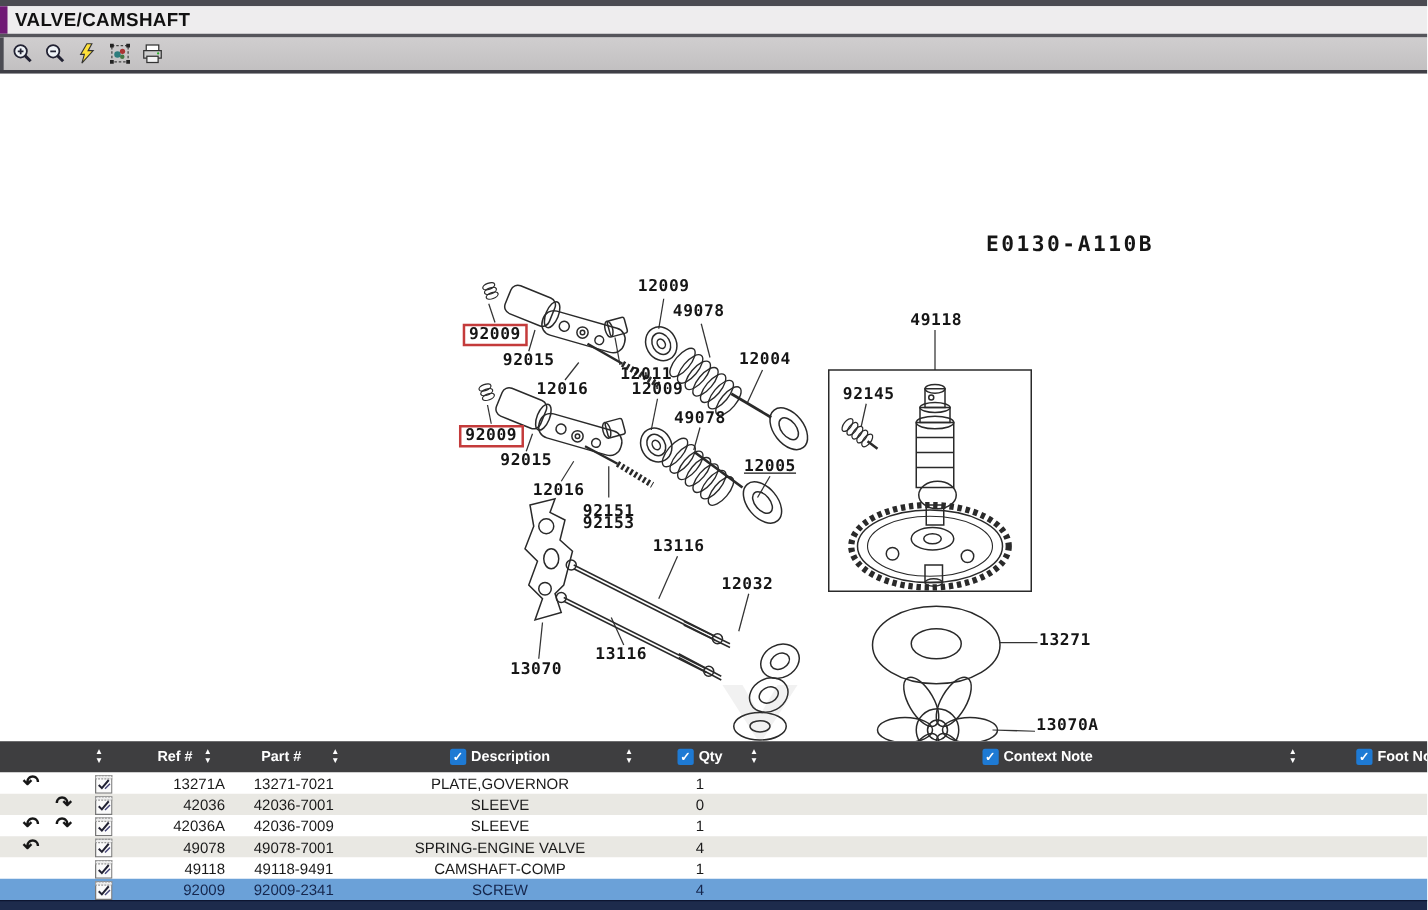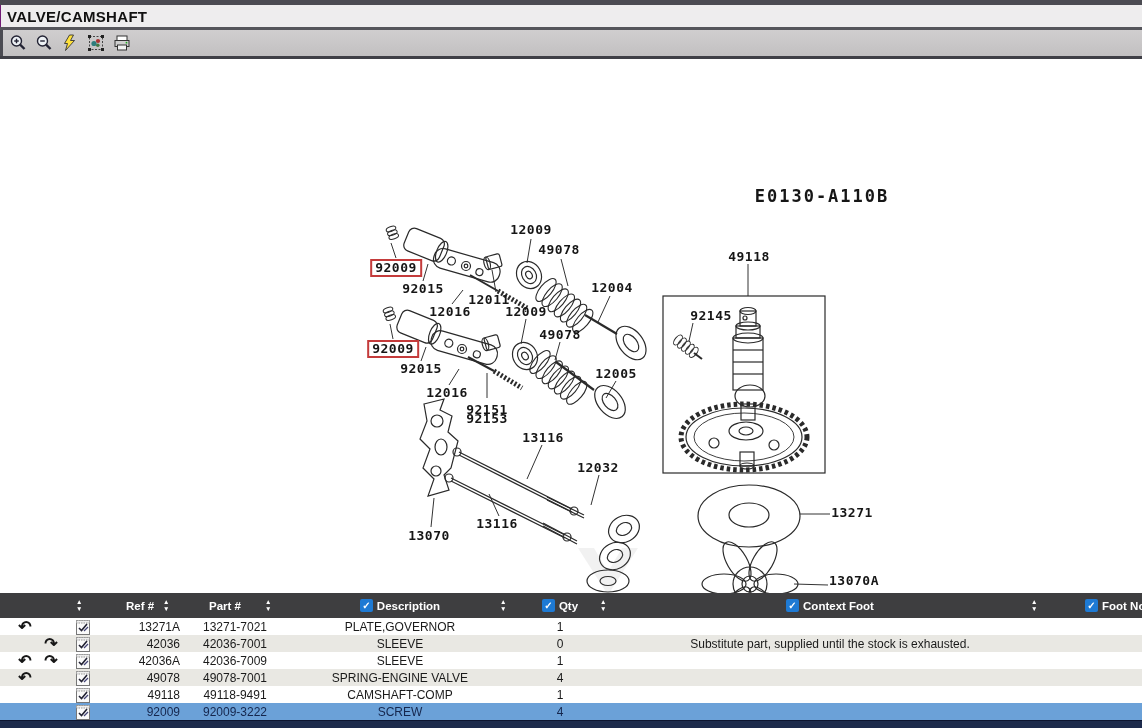--- a/index.html
+++ b/index.html
@@ -2,21 +2,21 @@
 <html><head>
 <meta charset="utf-8">
 <style>
   html,body{margin:0;padding:0;background:#fff;}
   .app{position:relative;width:1142px;height:728px;overflow:hidden;
        font-family:"Liberation Sans",sans-serif;background:#fff;}
 
   
   .topborder{position:absolute;left:0;top:0;width:1142px;height:5px;background:#4b4b52;}
   .titlebar{position:absolute;left:0;top:5px;width:1142px;height:22px;background:#eeedee;
-            border-left:1px solid #701a75;box-sizing:border-box;display:flex;align-items:center;}
+            border-left:6px solid #701a75;box-sizing:border-box;display:flex;align-items:center;}
   .titlebar .t{font-size:15px;font-weight:bold;color:#111;padding-left:6px;letter-spacing:.3px;}
   .sep1{position:absolute;left:0;top:27px;width:1142px;height:3px;background:#55555b;}
   .toolbar{position:absolute;left:0;top:30px;width:1142px;height:26px;
            background:linear-gradient(#d0cecf,#c2c0c1);
            border-left:3px solid #4b4b52;box-sizing:border-box;
            display:flex;align-items:center;gap:6px;padding-left:5px;}
   .sep2{position:absolute;left:0;top:56px;width:1142px;height:3px;background:#3f3f46;}
   .tbtn{width:20px;height:20px;display:flex;align-items:center;justify-content:center;cursor:pointer;}
 
   
@@ -275,35 +275,35 @@
         <ellipse cx="776" cy="584" rx="22" ry="10" transform="rotate(180 750 584)"></ellipse>
         <ellipse cx="776" cy="584" rx="22" ry="10" transform="rotate(240 750 584)"></ellipse>
         <ellipse cx="776" cy="584" rx="22" ry="10" transform="rotate(300 750 584)"></ellipse>
         <circle cx="750" cy="584" r="17"></circle>
           <circle cx="750" cy="584" r="8"></circle>
       </g>
 
       <polygon points="578,548 608,595 638,548 622,548 608,572 594,548" fill="#777" opacity="0.1"></polygon>
     </svg>
     <div id="diagram-labels">
-        <div class="dlabel large" style="left: 822px; top: 130px;">E0130-A110B</div>
+        <div class="dlabel large" style="left: 856px; top: 130px;">E0130-A110B</div>
         <div class="dlabel" style="left: 531px; top: 164px;">12009</div>
         <div class="dlabel" style="left: 559px; top: 184px;">49078</div>
         <div class="dlabel hl" style="left: 396px; top: 200px;">92009</div>
         <div class="dlabel" style="left: 423px; top: 223px;">92015</div>
-        <div class="dlabel" style="left: 489px; top: 234px;">12011</div>
+        <div class="dlabel" style="left: 517px; top: 234px;">12011</div>
         <div class="dlabel" style="left: 450px; top: 246px;">12016</div>
         <div class="dlabel" style="left: 526px; top: 246px;">12009</div>
         <div class="dlabel" style="left: 612px; top: 222px;">12004</div>
         <div class="dlabel" style="left: 749px; top: 191px;">49118</div>
-        <div class="dlabel" style="left: 695px; top: 250px; margin-left: 16px;">92145</div>
+        <div class="dlabel" style="left: 695px; top: 250px;">92145</div>
         <div class="dlabel" style="left: 560px; top: 269px;">49078</div>
         <div class="dlabel hl" style="left: 393px; top: 281px;">92009</div>
         <div class="dlabel" style="left: 421px; top: 303px;">92015</div>
-        <div class="dlabel" style="left: 616px; top: 308px;">12005</div>
+        <div class="dlabel" style="left: 616px; top: 308px; text-decoration: underline;">12005</div>
         <div class="dlabel" style="left: 447px; top: 327px;">12016</div>
         <div class="dlabel" style="left: 487px; top: 344px;">92151</div>
         <div class="dlabel" style="left: 487px; top: 353px; text-align: right;">92153</div>
         <div class="dlabel" style="left: 543px; top: 372px;">13116</div>
         <div class="dlabel" style="left: 598px; top: 402px;">12032</div>
         <div class="dlabel" style="left: 497px; top: 458px;">13116</div>
         <div class="dlabel" style="left: 429px; top: 470px;">13070</div>
         <div class="dlabel" style="left: 852px; top: 447px;">13271</div>
         <div class="dlabel" style="left: 854px; top: 515px;">13070A</div>
       </div>
@@ -335,21 +335,21 @@
     <span class="hgroup" style="left:510px;width:100px">
       <span class="cb">✓</span>
       <span>Qty</span>
     </span>
     <span class="sort" style="left:600px">
         <i>▲</i>
         <i>▼</i>
       </span>
     <span class="hgroup" style="left:610px;width:440px">
       <span class="cb">✓</span>
-      <span>Context Foot</span>
+      <span>Context Note</span>
     </span>
     <span class="sort" style="left:1031px">
         <i>▲</i>
         <i>▼</i>
       </span>
     <span class="hgroup" style="left:1085px;width:120px;justify-content:flex-start">
       <span class="cb">✓</span>
       <span>Foot Note</span>
     </span>
   </div>
@@ -389,21 +389,20 @@
   <rect x="0.5" y="1.5" width="13" height="2.5" fill="#eee" stroke="#999" stroke-dasharray="1.5 1"></rect>
   <path d="M3 9 L5.5 11.5 L11 5" stroke="#223" stroke-width="1.6" fill="none"></path>
   <line x1="8" y1="12" x2="12" y2="8" stroke="#447" stroke-width="1.2"></line>
             </svg>
           </span>
         </div>
         <div class="c-ref">42036</div>
         <div class="c-part">42036-7001</div>
         <div class="c-desc">SLEEVE</div>
         <div class="c-qty">0</div>
-        <div class="c-context">Substitute part, supplied until the stock is exhausted.</div>
         <div class="c-foot"></div>
       </div>
       <div class="trow">
         <div class="c-arrows">
           <span class="arr">↶</span>
           <span class="arr">↷</span>
         </div>
         <div class="c-icon">
           <span class="note-icon">
             <svg width="14" height="16" viewBox="0 0 14 16">
@@ -474,21 +473,21 @@
           <span class="note-icon">
             <svg width="14" height="16" viewBox="0 0 14 16">
   <rect x="0.5" y="1.5" width="13" height="14" fill="#fafafa" stroke="#777"></rect>
   <rect x="0.5" y="1.5" width="13" height="2.5" fill="#eee" stroke="#999" stroke-dasharray="1.5 1"></rect>
   <path d="M3 9 L5.5 11.5 L11 5" stroke="#223" stroke-width="1.6" fill="none"></path>
   <line x1="8" y1="12" x2="12" y2="8" stroke="#447" stroke-width="1.2"></line>
             </svg>
           </span>
         </div>
         <div class="c-ref">92009</div>
-        <div class="c-part">92009-3222</div>
+        <div class="c-part">92009-2341</div>
         <div class="c-desc">SCREW</div>
         <div class="c-qty">4</div>
         <div class="c-context"></div>
         <div class="c-foot"></div>
       </div>
     </div>
 
   <div class="bottombar"></div>
 </div>
 

